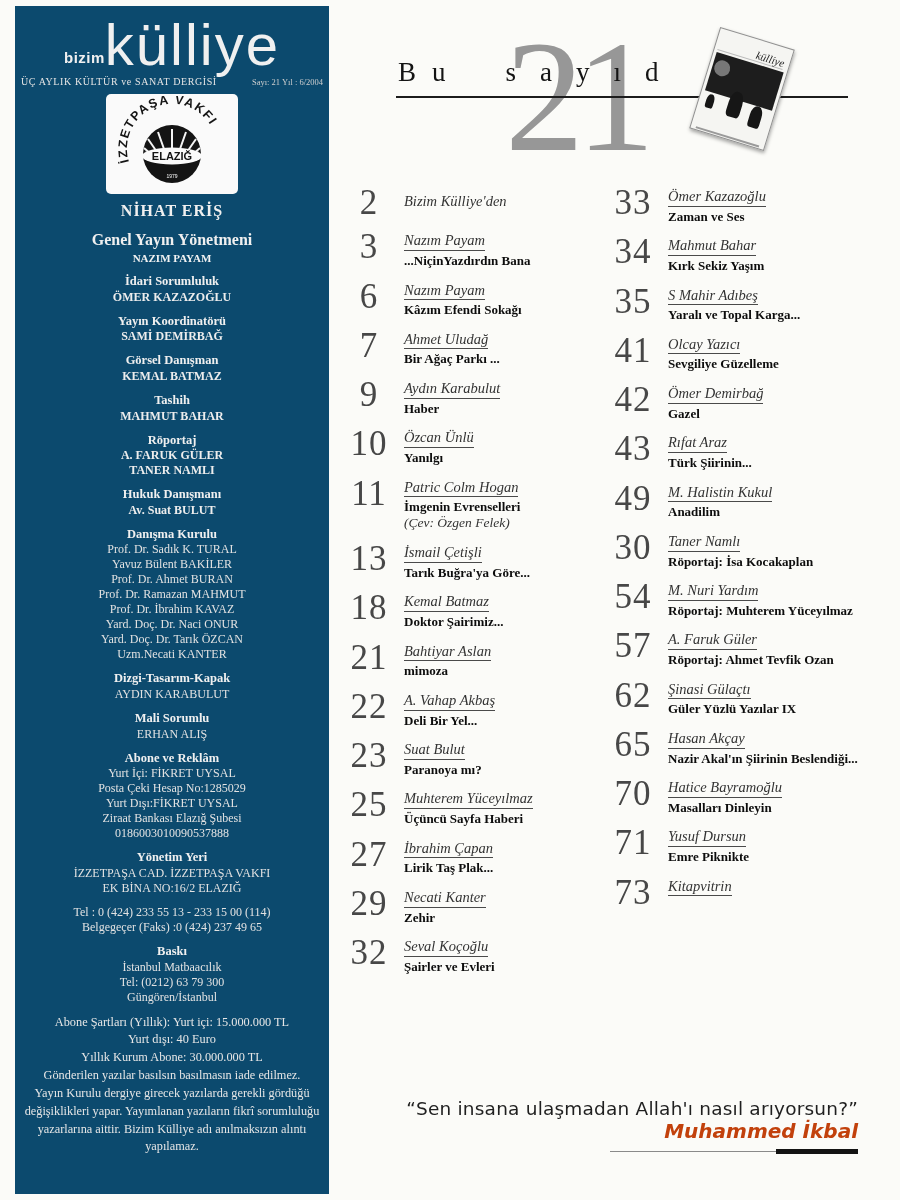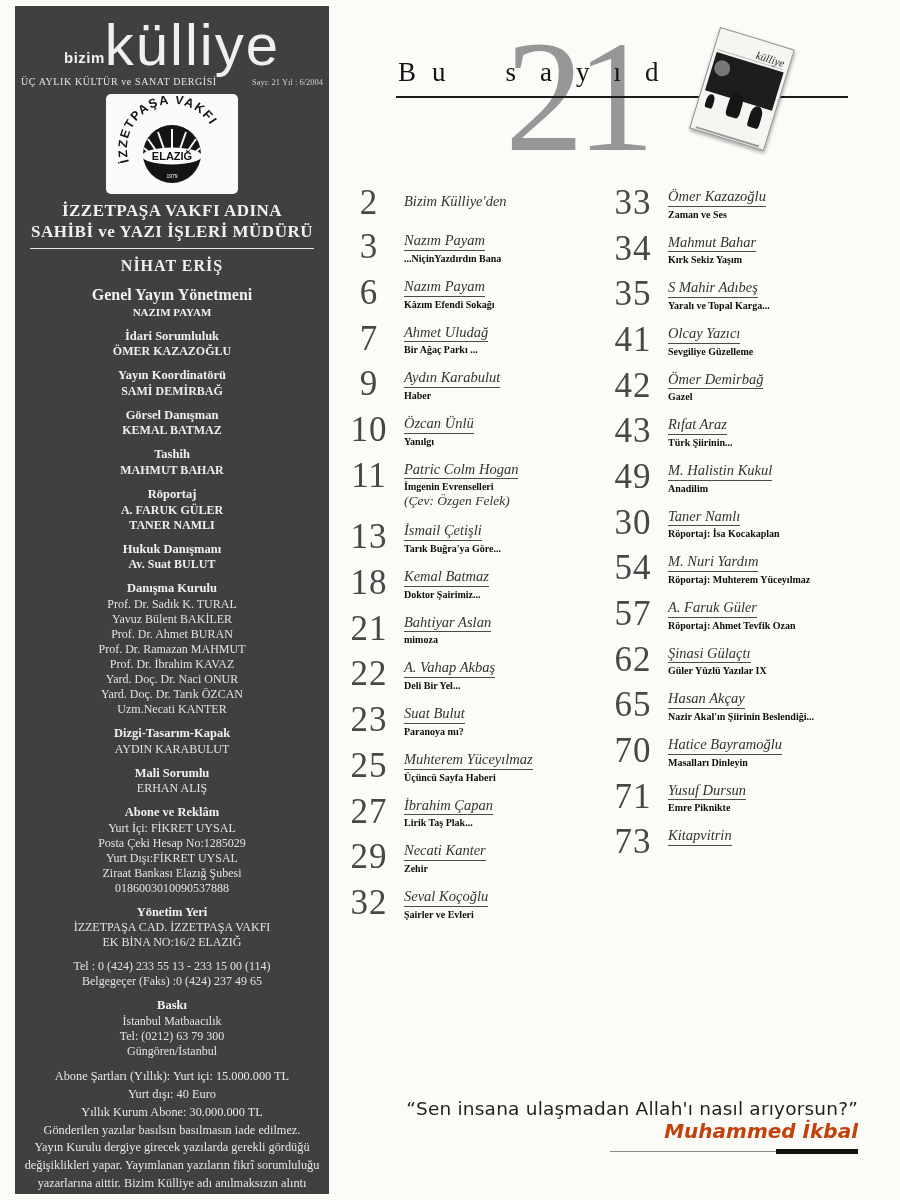--- a/index.html
+++ b/index.html
@@ -5,21 +5,21 @@
   html,body{margin:0;padding:0;}
   body{
     width:900px;height:1200px;position:relative;overflow:hidden;
     background:#fbfbf8;
     font-family:"Liberation Serif", serif;
     color:#111;
   }
   
   .sidebar{
     position:absolute;left:15px;top:6px;width:314px;height:1188px;
-    background:#404040;color:#f0f0f0;text-align:center;overflow:hidden;
+    background:#0c4a6e;color:#f0f0f0;text-align:center;overflow:hidden;
     box-sizing:border-box;padding:8px 6px 6px 6px;
   }
   .brandrow{display:flex;justify-content:center;align-items:flex-end;line-height:1;margin-top:2px;}
   .brand-prefix{font-family:"Liberation Sans",sans-serif;font-size:15px;font-weight:bold;margin:0 0 9px 0;letter-spacing:.5px;}
   .brand-main{font-family:"Liberation Sans",sans-serif;font-size:58px;font-weight:normal;letter-spacing:2px;}
   .subrow{display:flex;justify-content:space-between;align-items:baseline;gap:10px;margin-top:2px;}
   .subtitle{font-size:10px;letter-spacing:.6px;color:#e5e5e5;}
   .issueinfo{font-size:8.5px;color:#cfcfcf;}
   .logo-card{
     width:132px;height:100px;background:#fafafa;border-radius:5px;margin:7px auto 6px auto;
@@ -71,21 +71,21 @@
   .toc-page{
     flex:0 0 46px;text-align:center;font-size:35px;line-height:.95;
     color:#474747;font-family:"Liberation Serif",serif;letter-spacing:1px;
   }
   .toc-text{padding-top:1px;}
   .toc-author{
     display:inline-block;font-style:italic;font-size:14.5px;color:#333;
     border-bottom:1px solid #4a4a4a;line-height:1.15;padding-bottom:1px;white-space:nowrap;
   }
   .toc-solo{display:inline-block;font-style:italic;font-size:14.5px;color:#333;line-height:1.15;white-space:nowrap;padding-top:6px;}
-  .toc-title{font-weight:bold;font-size:10px;color:#0d0d0d;line-height:1.2;margin-top:2px;white-space:nowrap;}
+  .toc-title{font-weight:bold;font-size:13px;color:#0d0d0d;line-height:1.2;margin-top:2px;white-space:nowrap;}
   .toc-note{font-style:italic;font-size:13.5px;color:#333;line-height:1.2;white-space:nowrap;}
   
   .quote-wrap{position:absolute;right:42px;top:1098px;width:470px;text-align:right;}
   .quote-text{font-family:"DejaVu Sans",sans-serif;font-size:18.5px;color:#1f1f1f;letter-spacing:.2px;}
   .quote-author{font-family:"DejaVu Sans",sans-serif;font-weight:bold;font-style:italic;font-size:20px;color:#c2410c;}
   .quote-rule{position:relative;margin-top:6px;margin-left:auto;width:248px;height:5px;}
   .quote-rule-thin{position:absolute;left:0;bottom:2px;width:100%;height:1px;background:#8a8a8a;}
   .quote-rule-thick{position:absolute;right:0;bottom:0;width:82px;height:5px;background:#131313;}
 </style>
 </head>
@@ -118,24 +118,20 @@
         <line x1="75" y1="56" x2="84" y2="43"></line>
         <line x1="41" y1="60" x2="32" y2="52"></line>
         <line x1="79" y1="60" x2="88" y2="52"></line>
       </g>
       <ellipse cx="60" cy="60" rx="30" ry="8.5" fill="#fafafa"></ellipse>
       <text x="60" y="64" text-anchor="middle" font-family="Liberation Sans" font-size="11" font-weight="bold" fill="#141414">ELAZIĞ</text>
       <text x="60" y="82" text-anchor="middle" font-family="Liberation Sans" font-size="5" fill="#fafafa">1979</text>
     </svg>
   </div>
 
-  <div class="owner-block">
-    <div class="owner-line">İZZETPAŞA VAKFI ADINA</div>
-    <div class="owner-line">SAHİBİ ve YAZI İŞLERİ MÜDÜRÜ</div>
-  </div>
   <div class="owner-name">NİHAT ERİŞ</div>
 
   <div>
       <div class="m-section lead">
         <div class="m-role">Genel Yayın Yönetmeni</div>
         <div class="m-name">NAZIM PAYAM</div>
       </div>
       <div class="m-section bold">
         <div class="m-role">İdari Sorumluluk</div>
         <div class="m-name">ÖMER KAZAZOĞLU</div>

